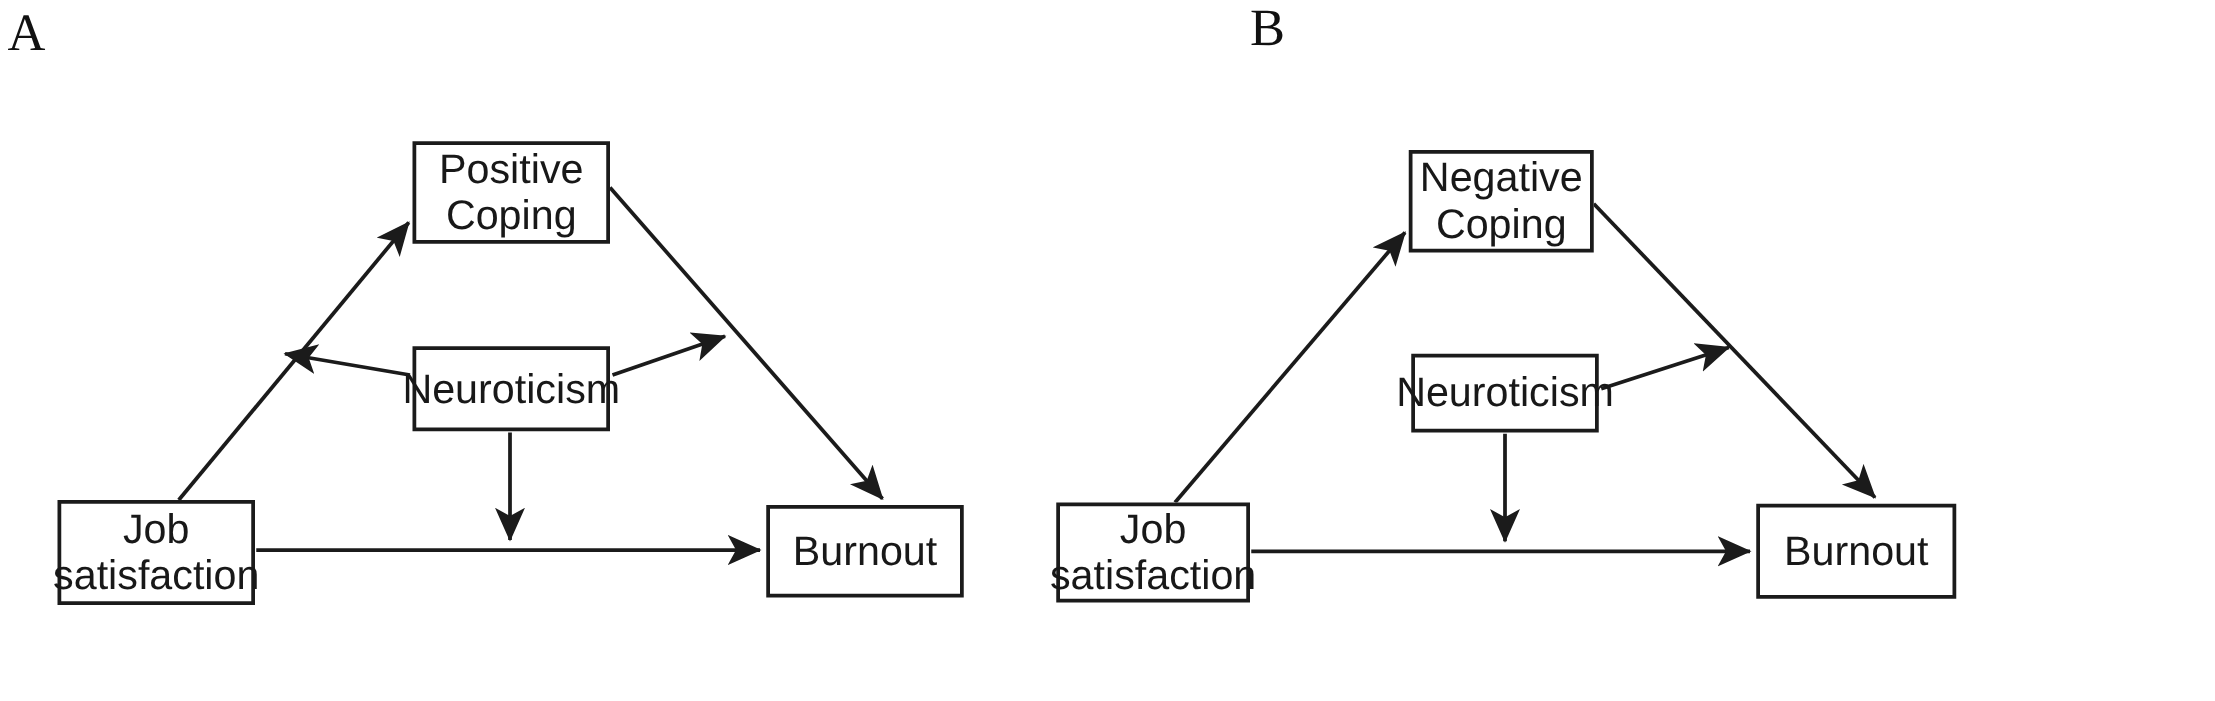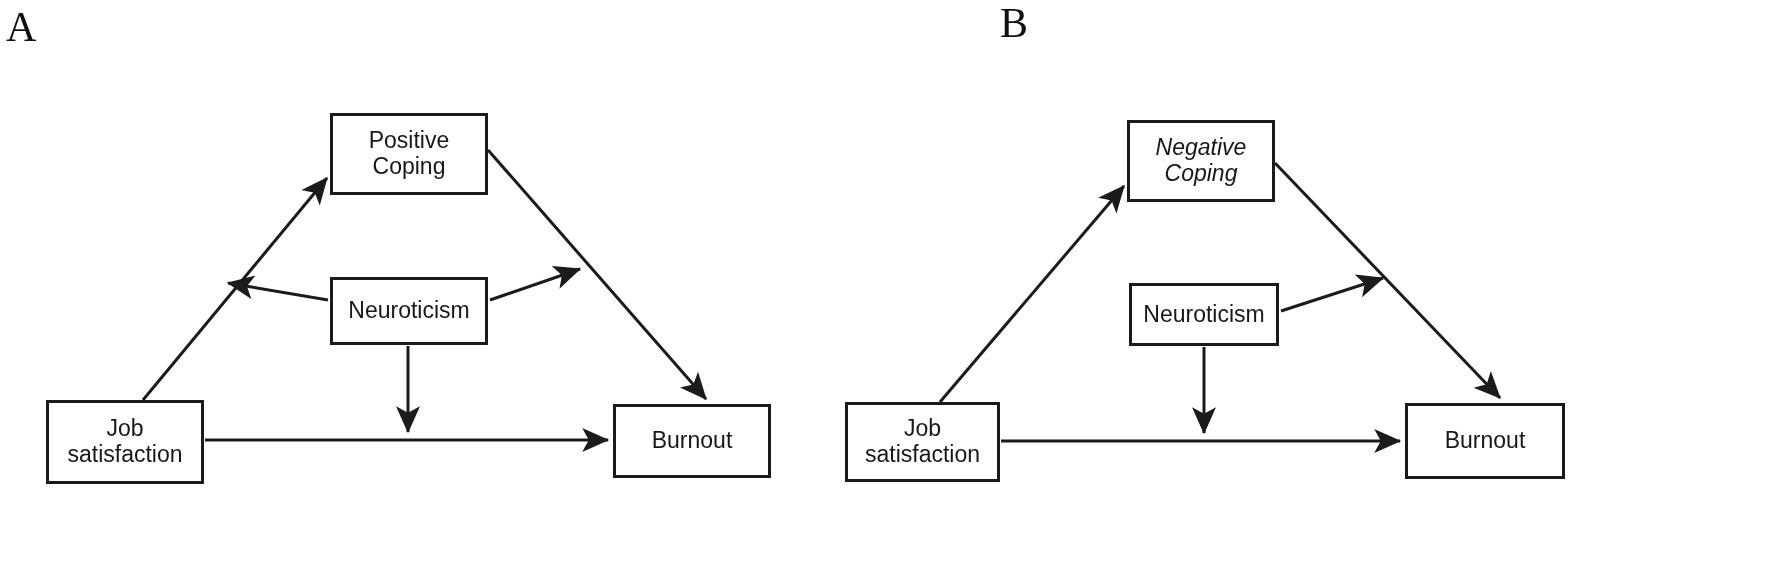--- a/index.html
+++ b/index.html
@@ -43,35 +43,35 @@
     background: #ffffff;
     border: 3px solid #1b1b1b;
     display: flex;
     align-items: center;
     justify-content: center;
     text-align: center;
     z-index: 3;
   }
   .node-label {
     font-family: "Liberation Sans", sans-serif;
-    font-size: 23px;
+    font-size: 33px;
     line-height: 1.12;
     color: #181818;
     white-space: pre-line;
     padding: 0 6px;
   }
 
   
   #a-coping      { left: 330px;  top: 113px; width: 158px; height: 82px; }
   #a-neuroticism { left: 330px;  top: 277px; width: 158px; height: 68px; }
   #a-job         { left: 46px;   top: 400px; width: 158px; height: 84px; }
   #a-burnout     { left: 613px;  top: 404px; width: 158px; height: 74px; }
 
   
-  #b-coping      { left: 1127px; top: 120px; width: 148px; height: 82px; font-style: italic; }
+  #b-coping      { left: 1127px; top: 120px; width: 148px; height: 82px; }
   #b-neuroticism { left: 1129px; top: 283px; width: 150px; height: 63px; }
   #b-job         { left: 845px;  top: 402px; width: 155px; height: 80px; }
   #b-burnout     { left: 1405px; top: 403px; width: 160px; height: 76px; }
 </style>
 </head>
 <body>
 
 <div id="figure">
 
   <div class="panel-letter" id="letter-a">A</div>

